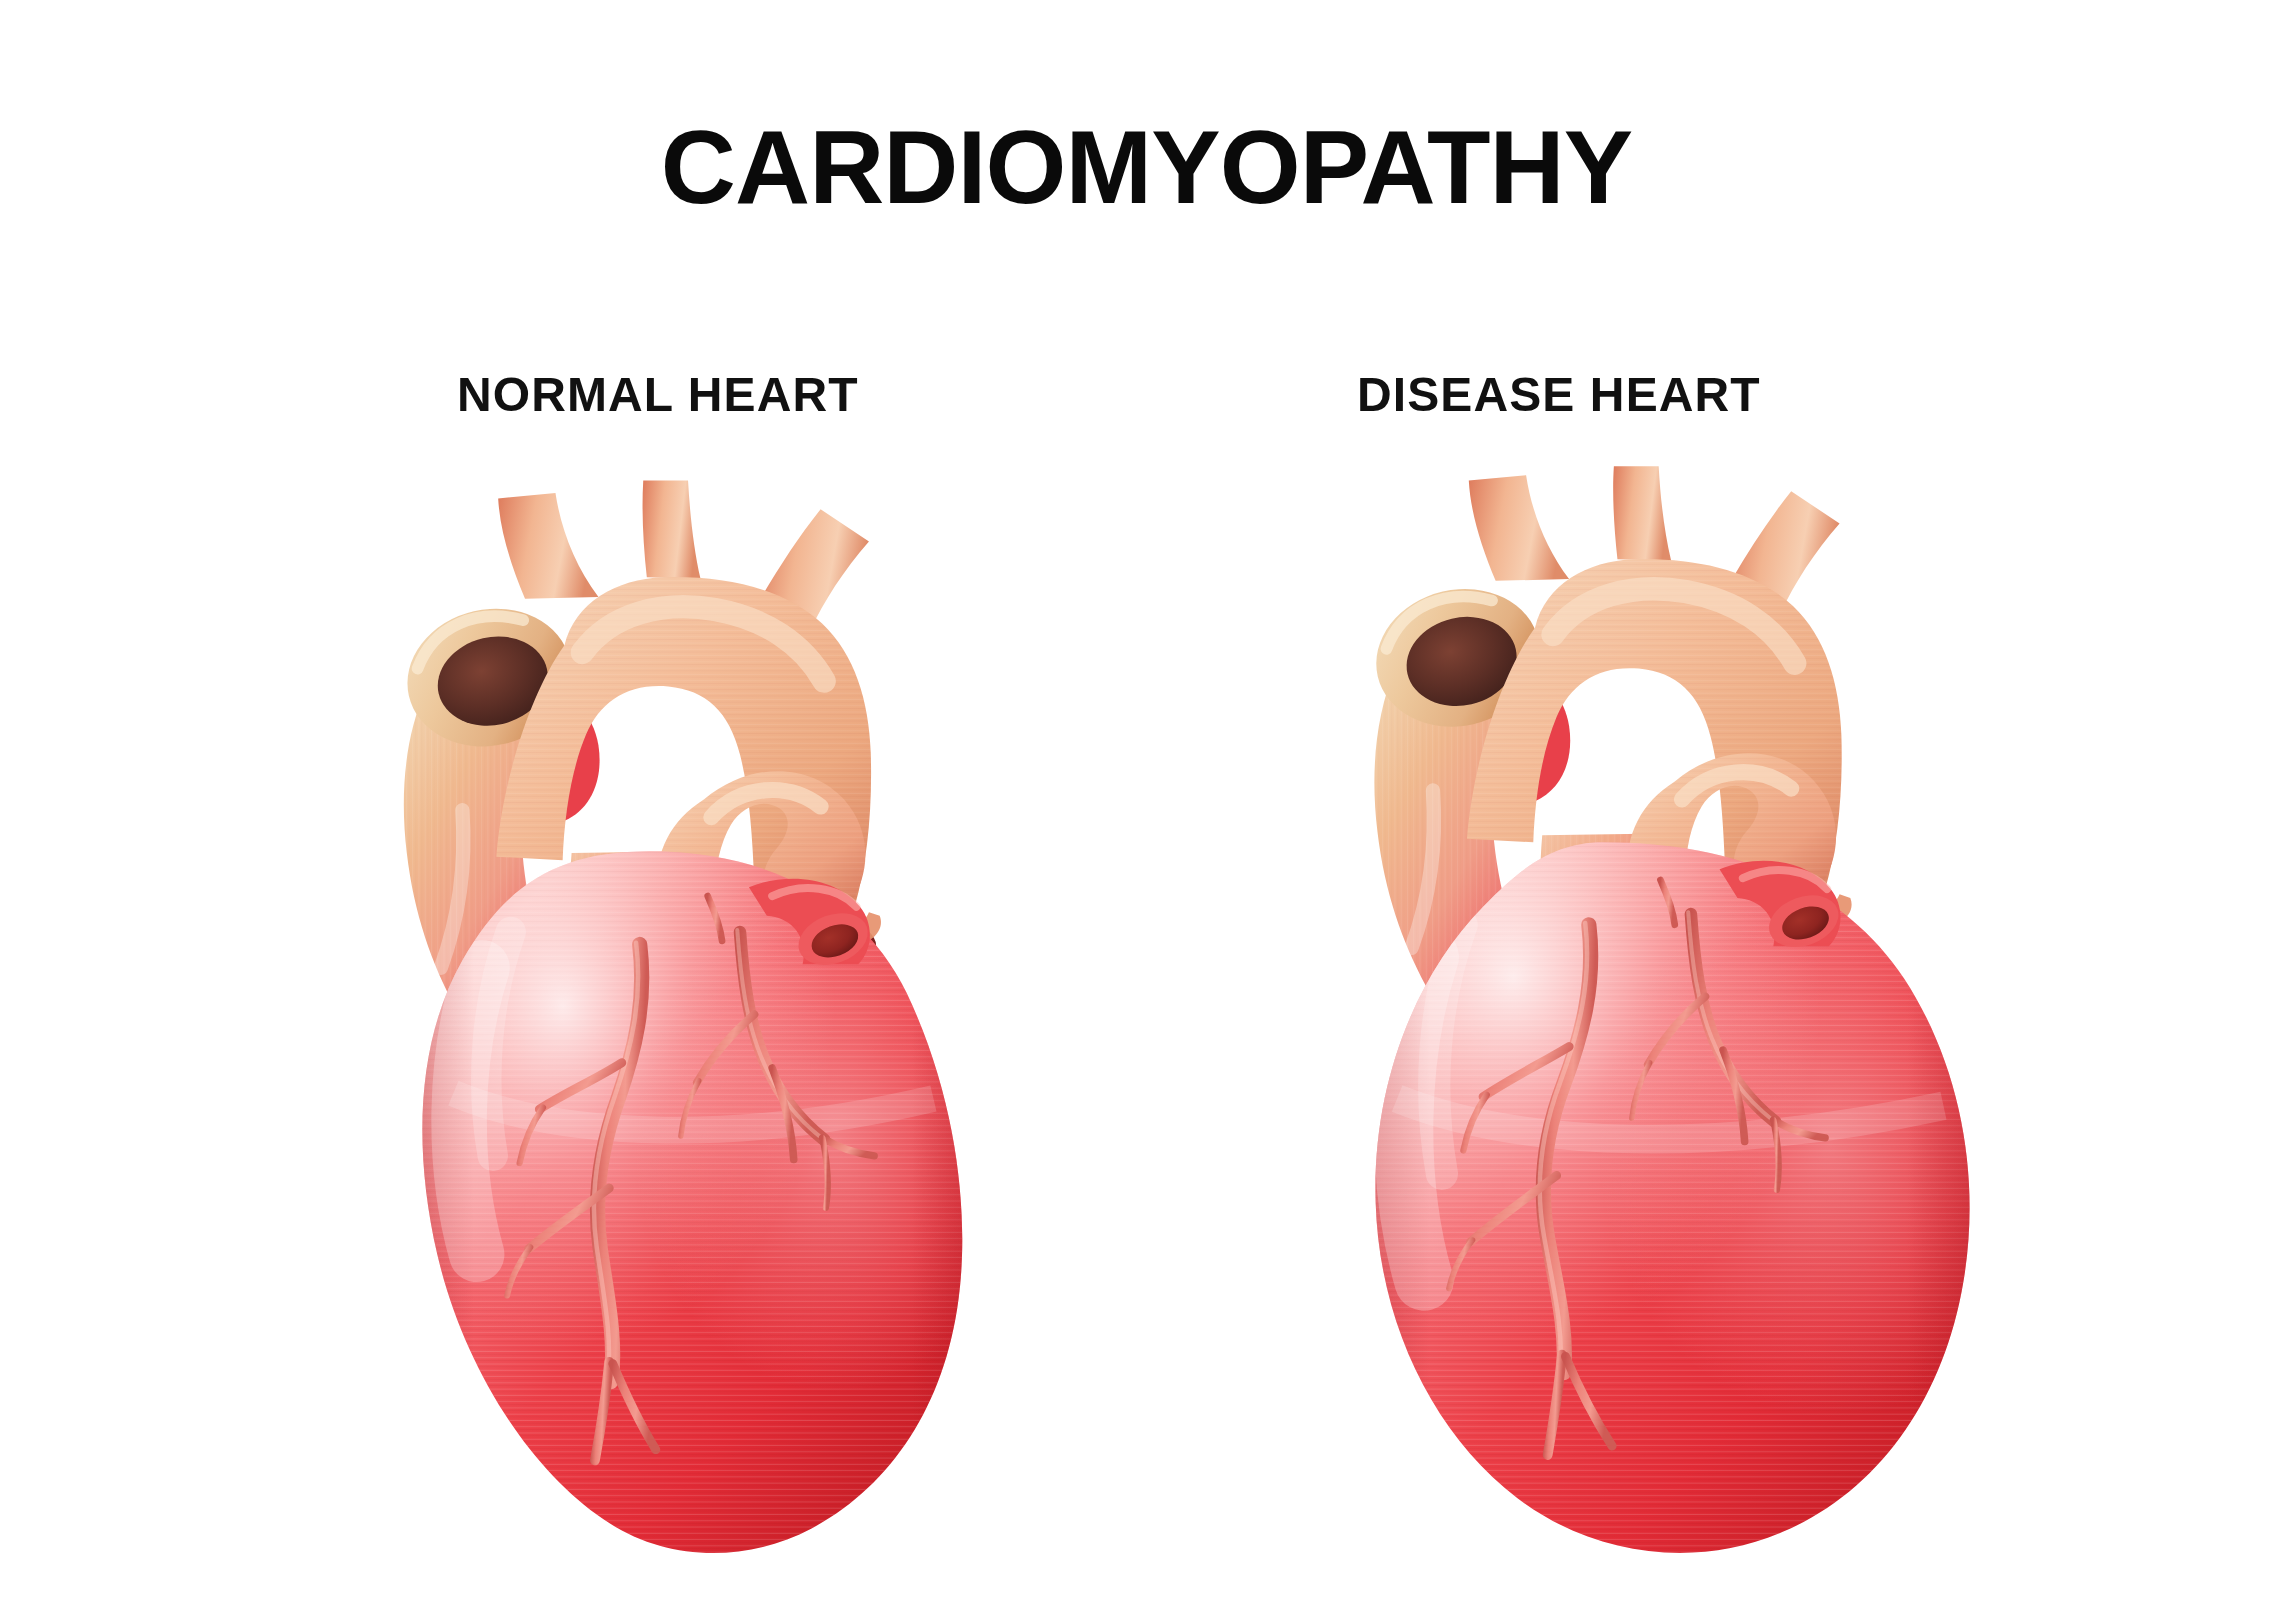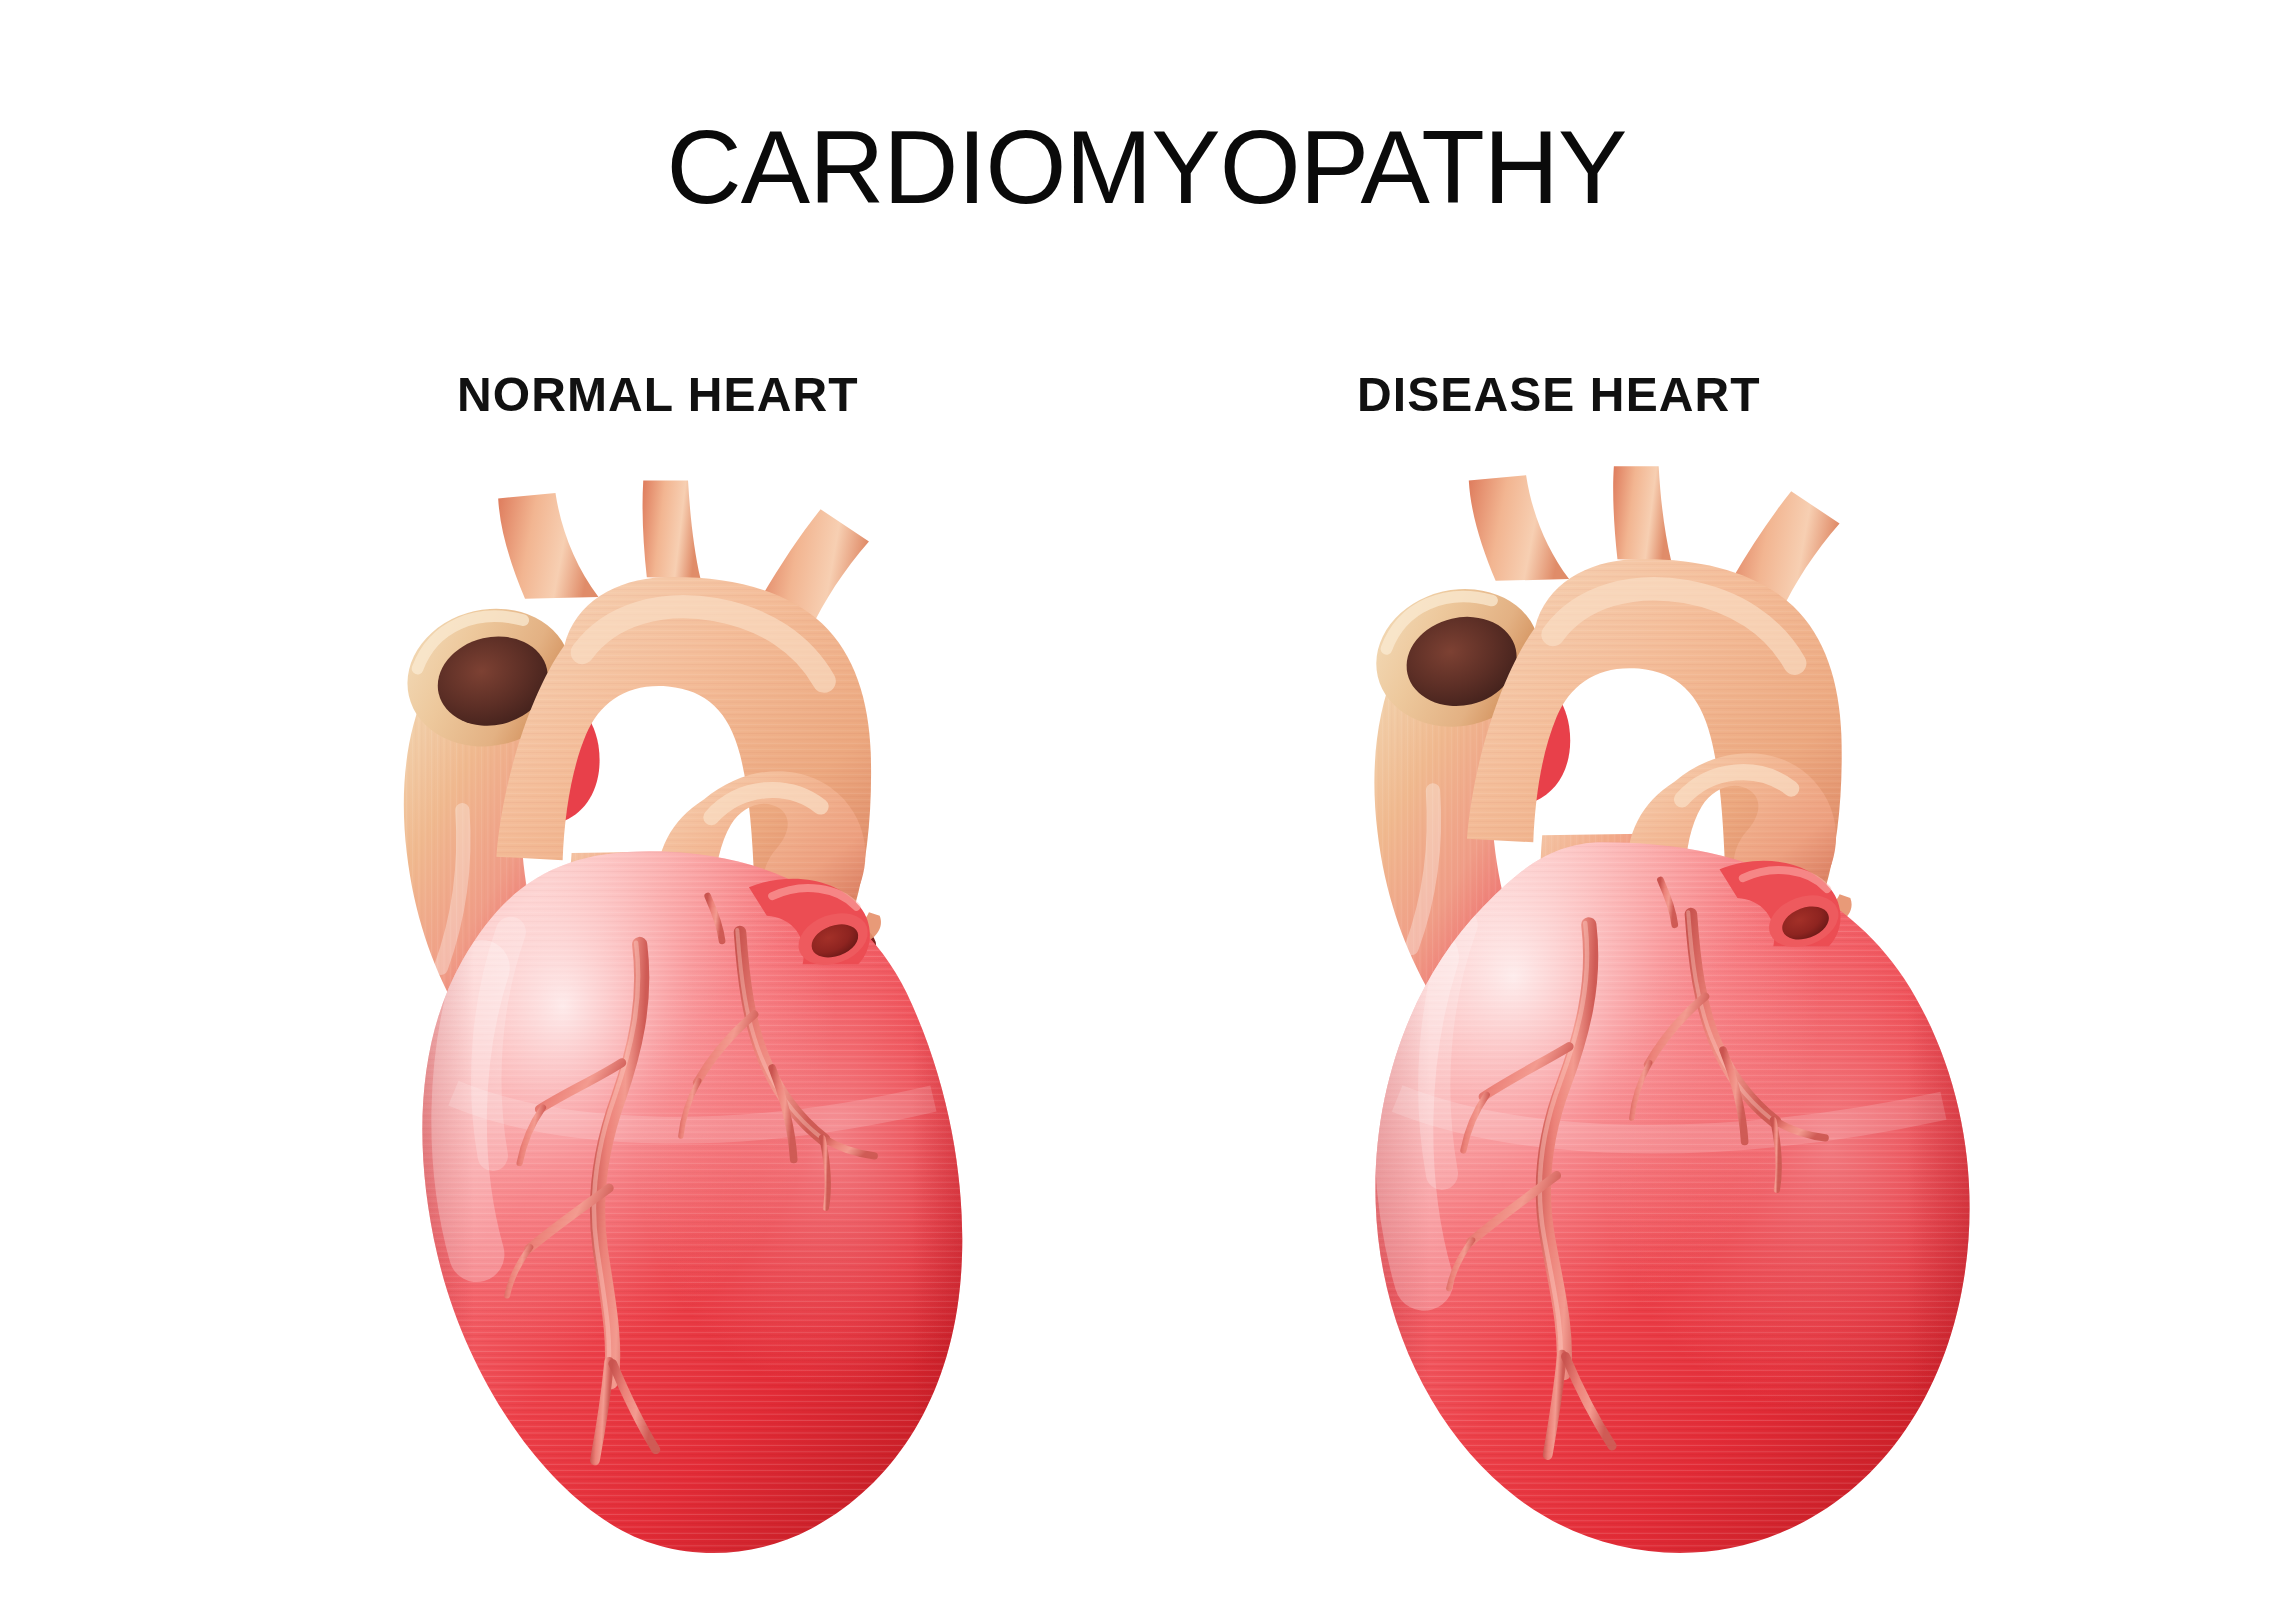--- a/index.html
+++ b/index.html
@@ -10,21 +10,21 @@
     overflow:hidden;
     position:relative;
   }
   #stage{position:absolute;inset:0;width:2293px;height:1621px;}
 
   .title{
     position:absolute;
     top:115px;left:0;width:2293px;
     text-align:center;
     font-size:104px;
-    font-weight:400;
+    font-weight:700;
     letter-spacing:-0.9px;
     color:#0a0a0a;
     line-height:1;
     white-space:nowrap;
   }
   .panel-label{
     position:absolute;
     top:371px;
     font-size:48px;
     font-weight:800;

